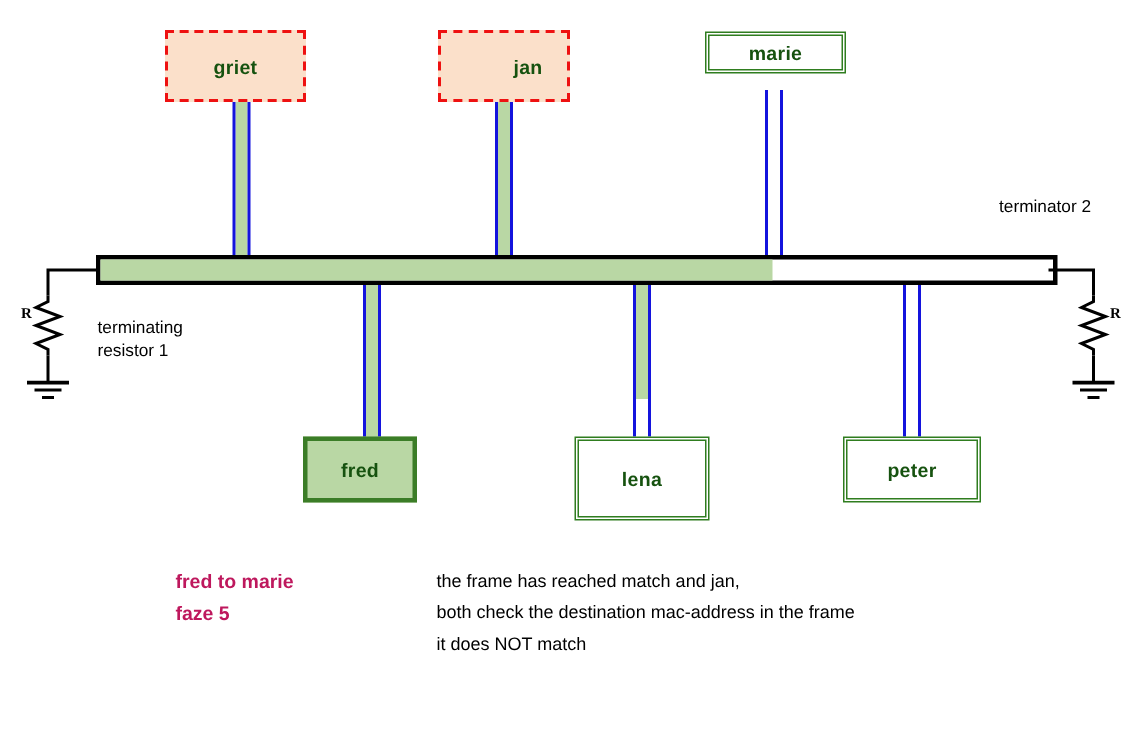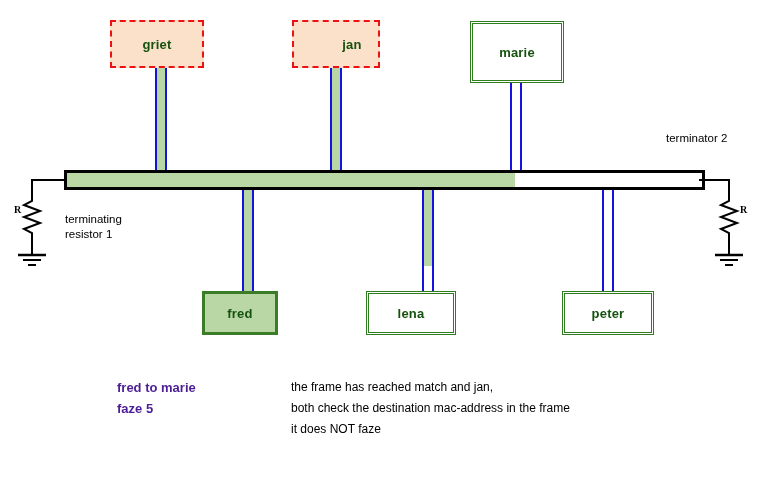--- a/index.html
+++ b/index.html
@@ -85,21 +85,21 @@
     font-size: 11.5px;
     color: #000000;
     white-space: nowrap;
     line-height: 15px;
     z-index: 7;
   }
   .cap-bold {
     position: absolute;
     font-size: 13px;
     font-weight: bold;
-    color: #4c1d95;
+    color: #be185d;
     white-space: nowrap;
     line-height: 21px;
     z-index: 7;
   }
   .cap-plain {
     position: absolute;
     font-size: 12px;
     color: #000000;
     white-space: nowrap;
     line-height: 21px;
@@ -173,40 +173,40 @@
   <span class="term-lbl" style="left:666px; top:132px;">terminator 2</span>
 
   <div class="node node-reached" style="left:110px; top:20px; width:94px; height:48px;">
     <span>griet</span>
   </div>
 
   <div class="node node-reached" style="left:292px; top:20px; width:88px; height:48px;padding-left:32px;">
     <span>jan</span>
   </div>
 
-  <div class="node node-idle" style="left:470px; top:21px; width:94px; height:62px;">
+  <div class="node node-idle" style="left:470px; top:21px; width:94px; height:28px;">
     <span>marie</span>
   </div>
 
   <div class="node node-source" style="left:202px; top:291px; width:76px; height:44px;">
     <span>fred</span>
   </div>
 
-  <div class="node node-idle" style="left:366px; top:291px; width:90px; height:44px;">
+  <div class="node node-idle" style="left:383px; top:291px; width:90px; height:56px;">
     <span>lena</span>
   </div>
 
   <div class="node node-idle" style="left:562px; top:291px; width:92px; height:44px;">
     <span>peter</span>
   </div>
 
   <div class="cap-bold" style="left:117px; top:377px;">
     <div>fred to marie</div>
     <div>faze 5</div>
   </div>
 
   <div class="cap-plain" style="left:291px; top:377px;">
     <div>the frame has reached match and jan,</div>
     <div>both check the destination mac-address in the frame</div>
-    <div>it does NOT faze</div>
+    <div>it does NOT match</div>
   </div>
 
 </div>
 
 </body></html>

